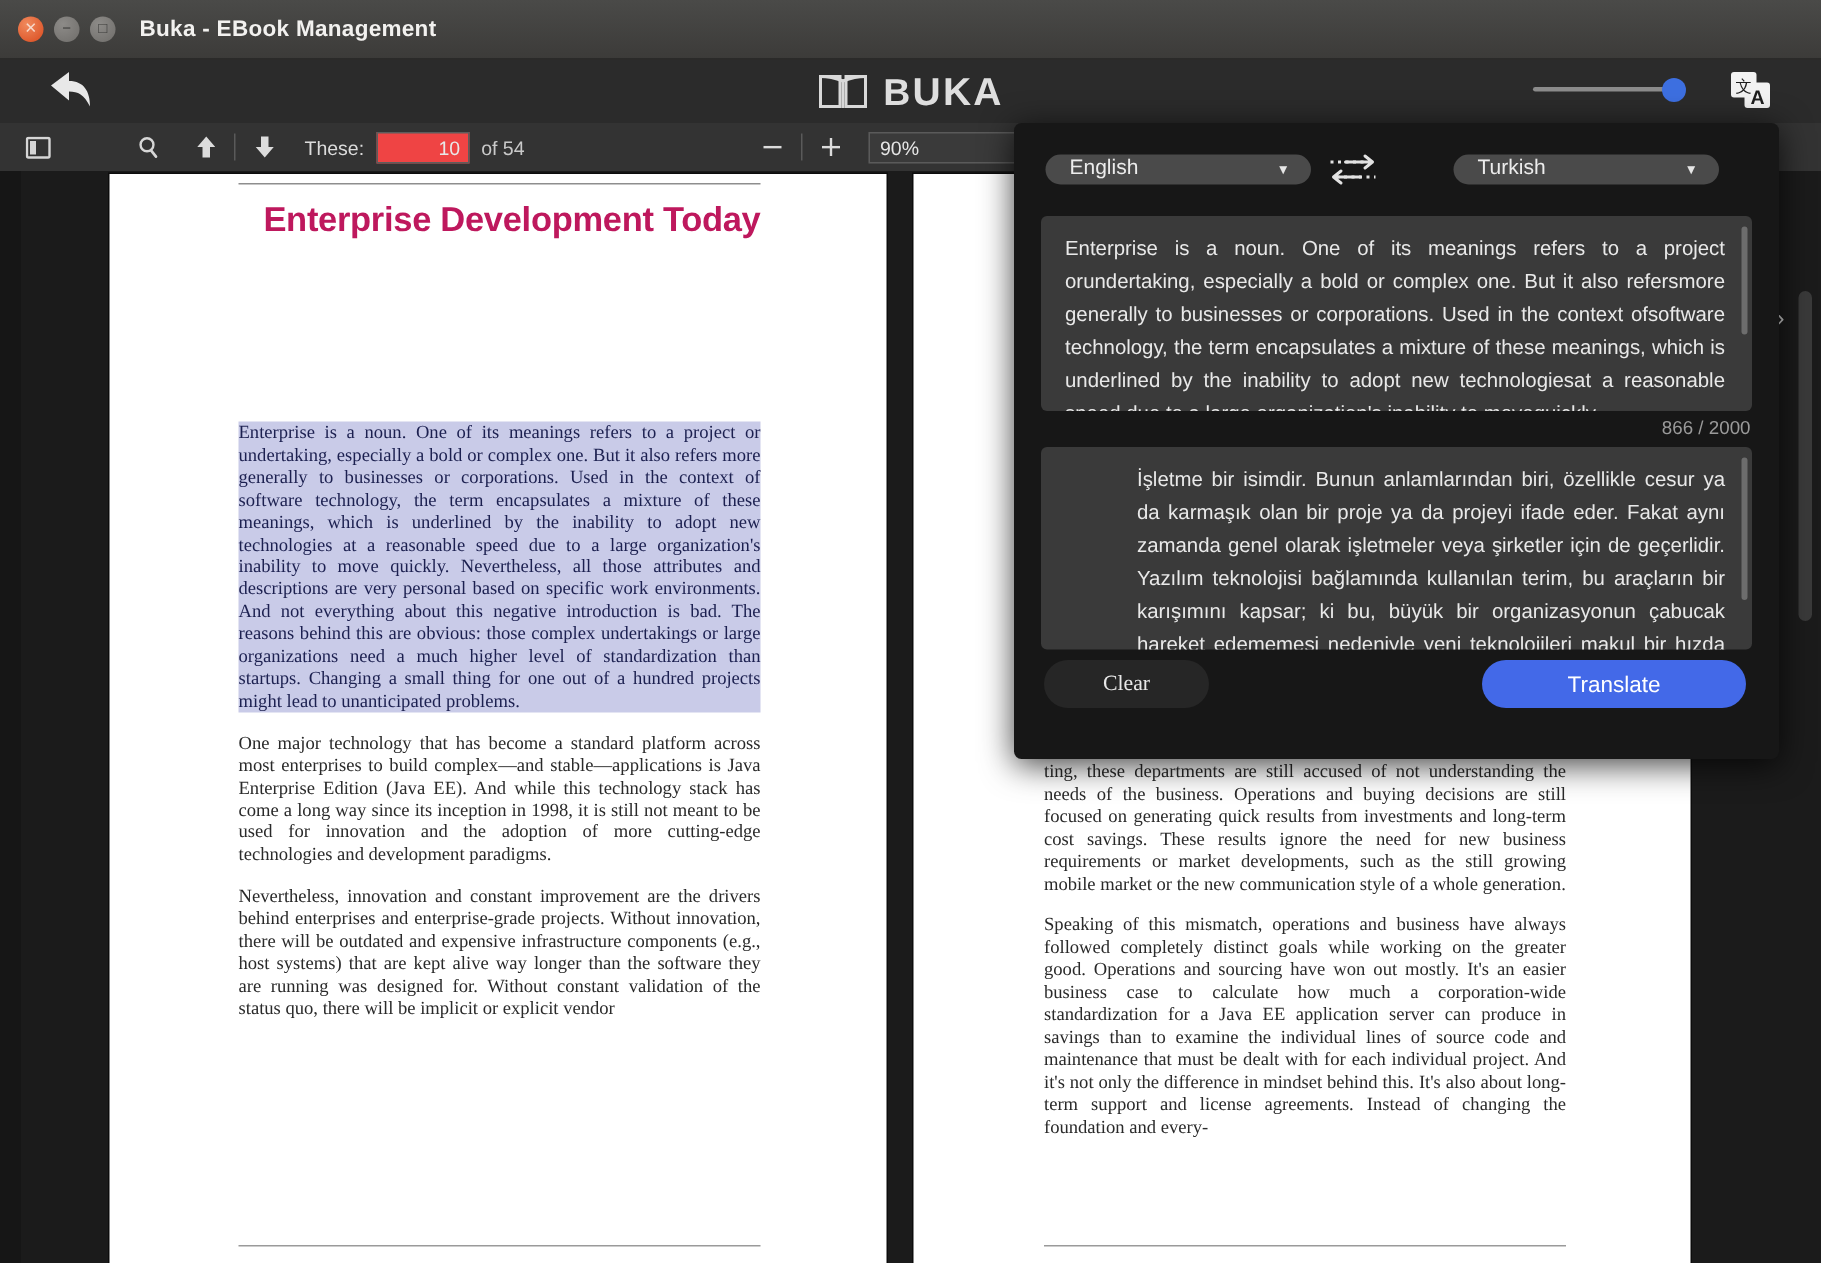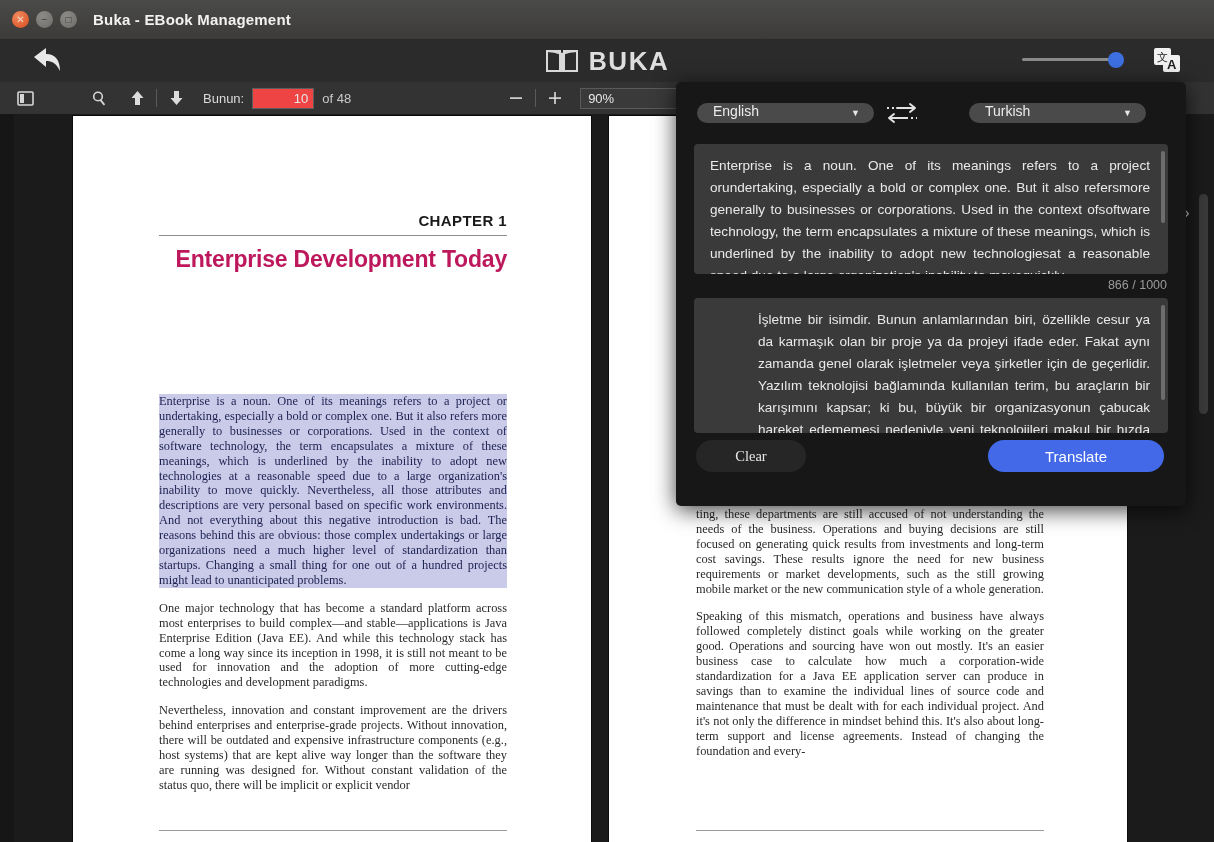--- a/index.html
+++ b/index.html
@@ -291,23 +291,23 @@
       <svg width="15" height="16" viewBox="0 0 15 16">
         <path d="M7.5 1 L13.5 8 L10 8 L10 15 L5 15 L5 8 L1.5 8 Z" fill="#dcdcdc"></path>
       </svg>
     </div>
     <div class="tb-sep"></div>
     <div class="tb-icon">
       <svg width="15" height="16" viewBox="0 0 15 16">
         <path d="M7.5 15 L1.5 8 L5 8 L5 1 L10 1 L10 8 L13.5 8 Z" fill="#dcdcdc"></path>
       </svg>
     </div>
-    <div class="page-label">Bunun:</div>
+    <div class="page-label">These:</div>
     <input class="page-input" readonly="" value="10" style="">
-    <div class="page-of">of 48</div>
+    <div class="page-of">of 54</div>
 
     <div class="zoom-group">
       <div class="tb-icon">
         <svg width="14" height="14" viewBox="0 0 14 14">
             <rect x="1" y="6.3" width="12" height="1.6" fill="#dcdcdc"></rect>
           </svg>
       </div>
       <div class="tb-sep"></div>
       <div class="tb-icon">
         <svg width="14" height="14" viewBox="0 0 14 14">
@@ -317,21 +317,20 @@
       </div>
       <div class="zoom-field">90%</div>
     </div>
   </div>
 
   <div class="reader">
     <div class="side-strip"></div>
 
     <div class="page left">
       <div class="page-inner">
-        <div class="chapter-label">CHAPTER 1</div>
         <div class="chapter-rule"></div>
         <div class="chapter-title">Enterprise Development Today</div>
         <div style="height:121px"></div>
         <div class="bodytext highlight first">Enterprise is a noun. One of its meanings refers to a project or undertaking, especially a bold or complex one. But it also refers more generally to businesses or corporations. Used in the context of software technology, the term encapsulates a mixture of these meanings, which is underlined by the inability to adopt new technologies at a reasonable speed due to a large organization's inability to move quickly. Nevertheless, all those attributes and descriptions are very personal based on specific work environments. And not everything about this negative introduction is bad. The reasons behind this are obvious: those complex undertakings or large organizations need a much higher level of standardization than startups. Changing a small thing for one out of a hundred projects might lead to unanticipated problems.</div>
         <div class="bodytext">One major technology that has become a standard platform across most enterprises to build complex—and stable—applications is Java Enterprise Edition (Java EE). And while this technology stack has come a long way since its inception in 1998, it is still not meant to be used for innovation and the adoption of more cutting-edge technologies and development paradigms.</div>
         <div class="bodytext">Nevertheless, innovation and constant improvement are the drivers behind enterprises and enterprise-grade projects. Without innovation, there will be outdated and expensive infrastructure components (e.g., host systems) that are kept alive way longer than the software they are running was designed for. Without constant validation of the status quo, there will be implicit or explicit vendor</div>
       </div>
       <div class="page-footrule"></div>
     </div>
 
@@ -366,21 +365,21 @@
       <div class="lang-select dst">
         <span>Turkish</span>
         <span class="lang-caret">▼</span>
       </div>
     </div>
 
     <div class="tbox src">
       <div class="tbox-text">Enterprise is a noun. One of its meanings refers to a project orundertaking, especially a bold or complex one. But it also refersmore generally to businesses or corporations. Used in the context ofsoftware technology, the term encapsulates a mixture of these meanings, which is underlined by the inability to adopt new technologiesat a reasonable speed due to a large organization's inability to movequickly.</div>
       <div class="tscroll"></div>
     </div>
-    <div class="counter">866 / 1000</div>
+    <div class="counter">866 / 2000</div>
 
     <div class="tbox dst">
       <div class="tbox-text">İşletme bir isimdir. Bunun anlamlarından biri, özellikle cesur ya da karmaşık olan bir proje ya da projeyi ifade eder. Fakat aynı zamanda genel olarak işletmeler veya şirketler için de geçerlidir. Yazılım teknolojisi bağlamında kullanılan terim, bu araçların bir karışımını kapsar; ki bu, büyük bir organizasyonun çabucak hareket edememesi nedeniyle yeni teknolojileri makul bir hızda kabul edememesi ile altı çizilir. Yine de, tüm</div>
       <div class="tscroll"></div>
     </div>
 
     <div class="tp-actions">
       <div class="btn-clear">Clear</div>
       <div class="btn-translate">Translate</div>
     </div>

